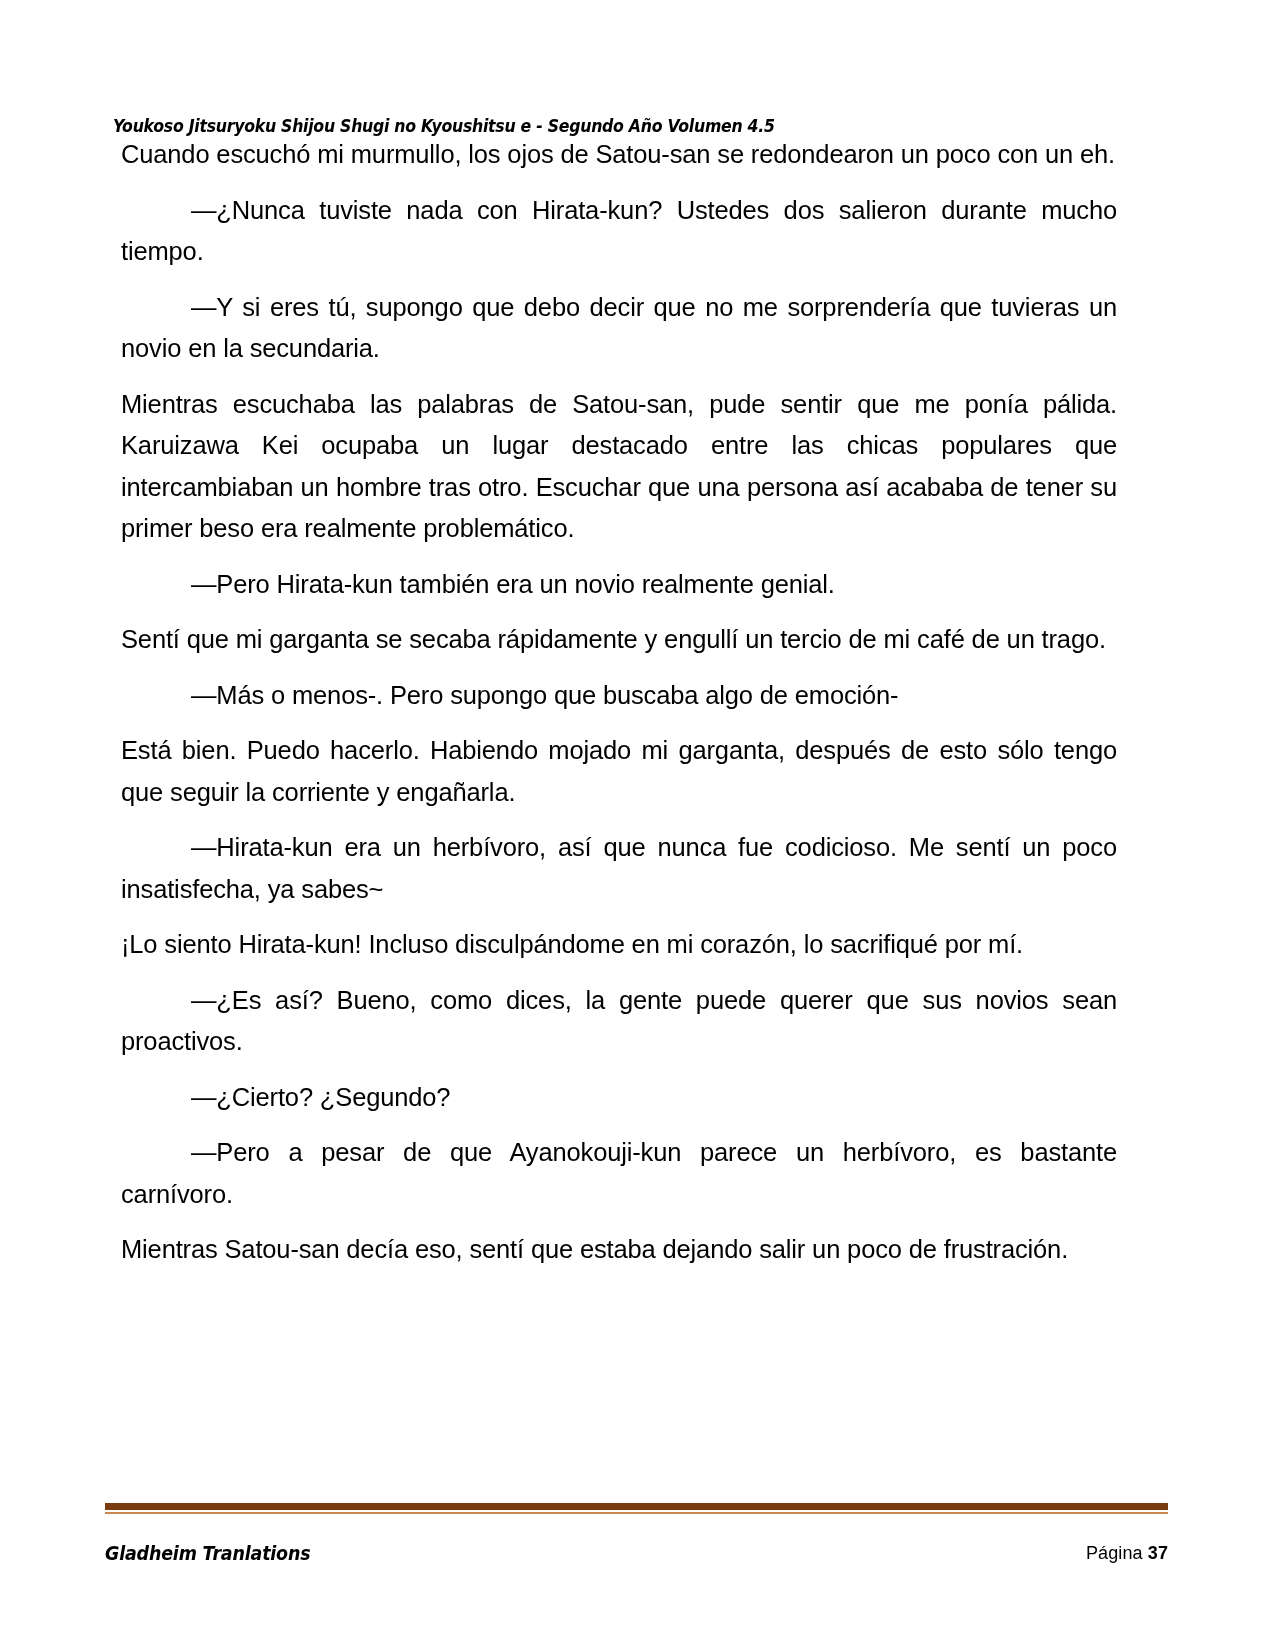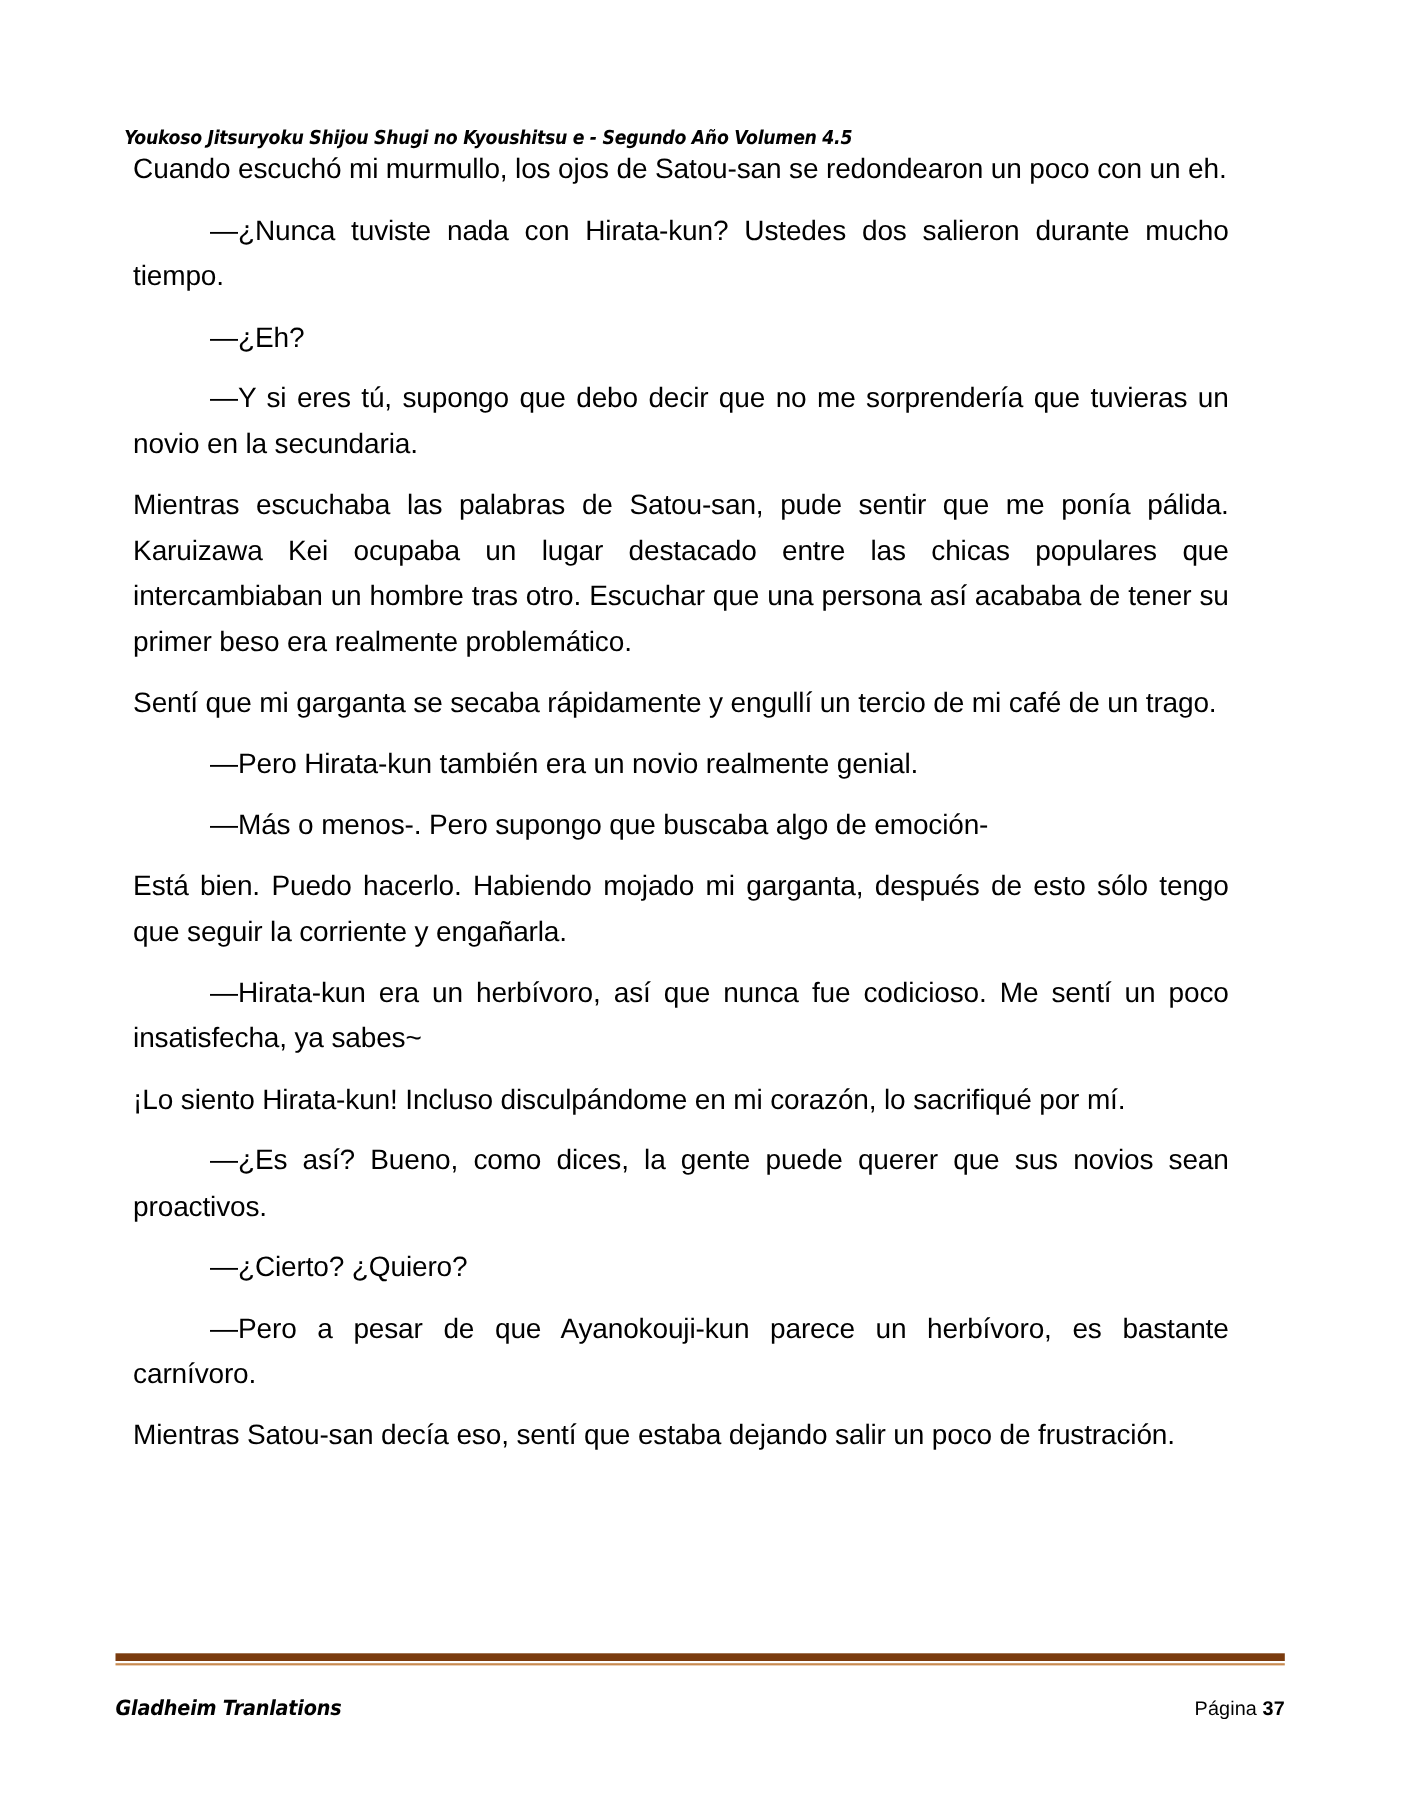--- a/index.html
+++ b/index.html
@@ -121,31 +121,30 @@
 
 <div class="page">
 
   <div class="doc-header">
     <div class="doc-header-title">Youkoso Jitsuryoku Shijou Shugi no Kyoushitsu e - Segundo Año Volumen 4.5</div>
   </div>
 
   <div class="doc-body">
       <p class="para">Cuando escuchó mi murmullo, los ojos de Satou-san se redondearon un poco con un eh.</p>
       <p class="para indent">—¿Nunca tuviste nada con Hirata-kun? Ustedes dos salieron durante mucho tiempo.</p>
-      <p class="para indent">—¿Eh?</p>
       <p class="para indent">—Y si eres tú, supongo que debo decir que no me sorprendería que tuvieras un novio en la secundaria.</p>
       <p class="para">Mientras escuchaba las palabras de Satou-san, pude sentir que me ponía pálida. Karuizawa Kei ocupaba un lugar destacado entre las chicas populares que intercambiaban un hombre tras otro. Escuchar que una persona así acababa de tener su primer beso era realmente problemático.</p>
+      <p class="para indent">—Pero Hirata-kun también era un novio realmente genial.</p>
       <p class="para">Sentí que mi garganta se secaba rápidamente y engullí un tercio de mi café de un trago.</p>
-      <p class="para indent">—Pero Hirata-kun también era un novio realmente genial.</p>
       <p class="para indent">—Más o menos-. Pero supongo que buscaba algo de emoción-</p>
       <p class="para">Está bien. Puedo hacerlo. Habiendo mojado mi garganta, después de esto sólo tengo que seguir la corriente y engañarla.</p>
       <p class="para indent">—Hirata-kun era un herbívoro, así que nunca fue codicioso. Me sentí un poco insatisfecha, ya sabes~</p>
       <p class="para">¡Lo siento Hirata-kun! Incluso disculpándome en mi corazón, lo sacrifiqué por mí.</p>
       <p class="para indent">—¿Es así? Bueno, como dices, la gente puede querer que sus novios sean proactivos.</p>
-      <p class="para indent">—¿Cierto? ¿Quiero?</p>
+      <p class="para indent">—¿Cierto? ¿Segundo?</p>
       <p class="para indent">—Pero a pesar de que Ayanokouji-kun parece un herbívoro, es bastante carnívoro.</p>
       <p class="para">Mientras Satou-san decía eso, sentí que estaba dejando salir un poco de frustración.</p>
     </div>
 
   <div class="doc-footer">
     <div class="footer-rule-thick" style="background: rgb(122, 59, 14);"></div>
     <div class="footer-rule-gap"></div>
     <div class="footer-rule-thin" style="background: rgb(200, 138, 80);"></div>
     <div class="footer-row">
       <div class="footer-brand">Gladheim Tranlations</div>

